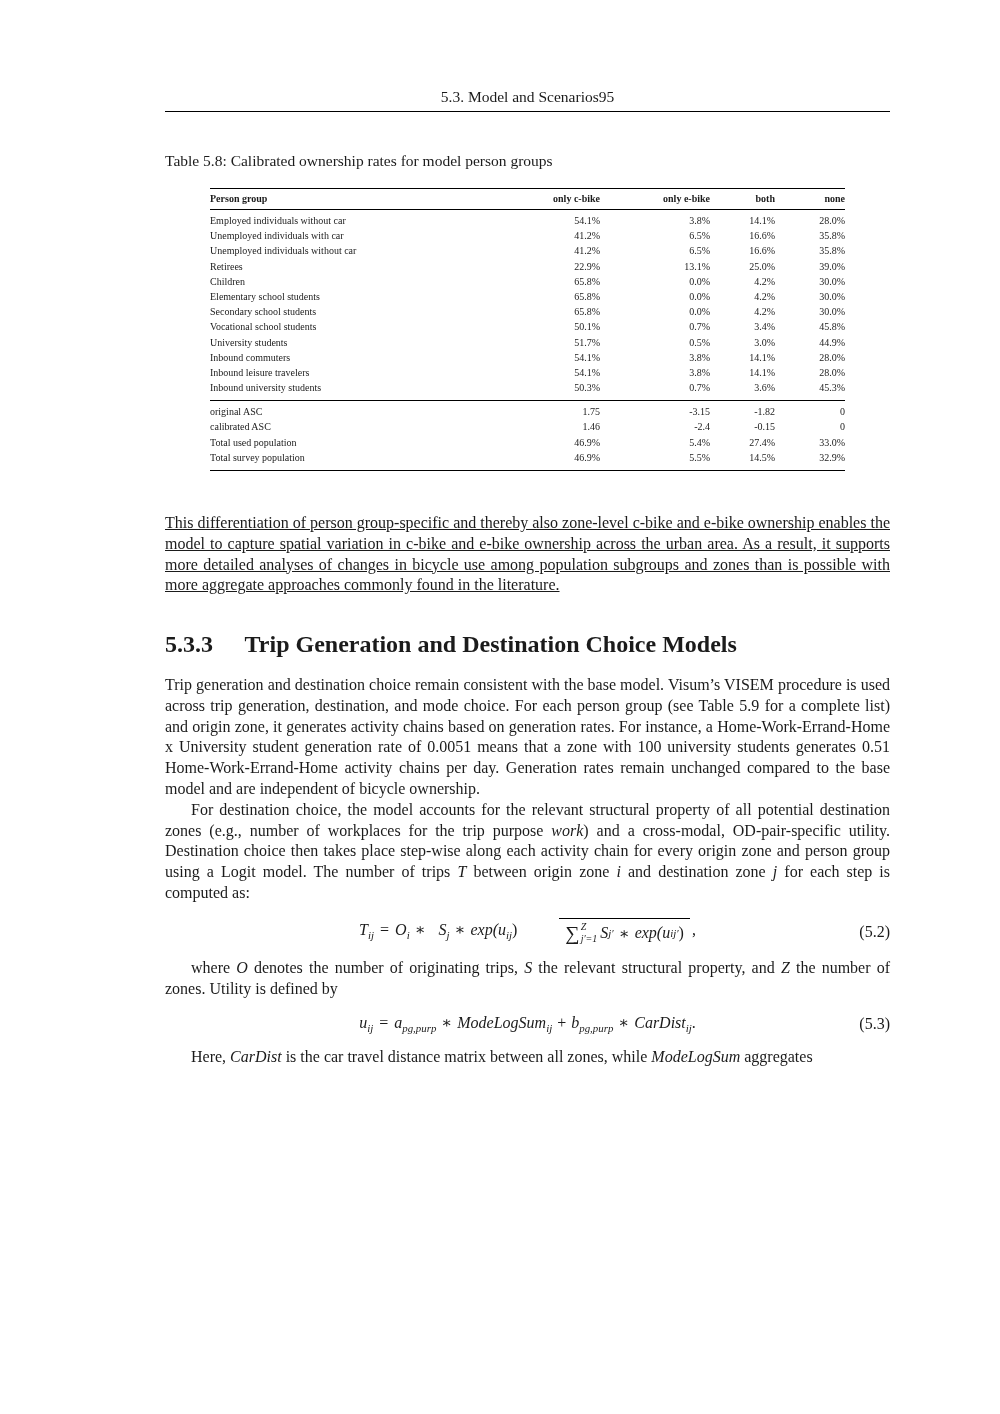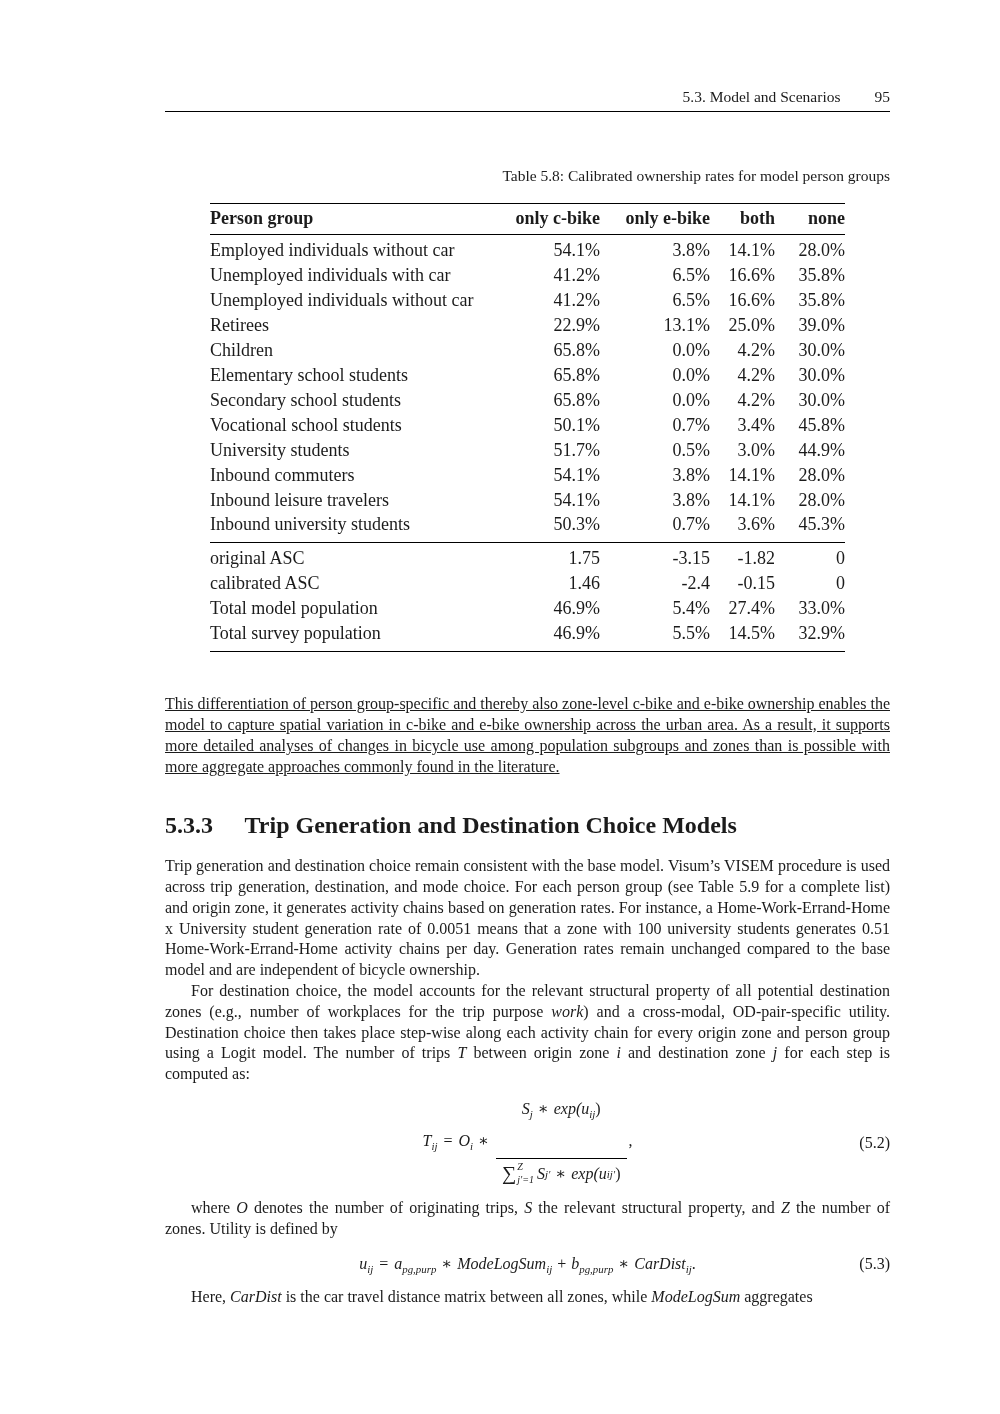--- a/index.html
+++ b/index.html
@@ -4,31 +4,30 @@
 <style>
   html, body { margin: 0; padding: 0; background: #ffffff; }
   .page {
     width: 1000px; height: 1414px; position: relative; background: #ffffff;
     font-family: "Liberation Serif", "DejaVu Serif", serif;
     color: #1b1b1b; overflow: hidden;
   }
   .content { position: absolute; left: 165px; top: 0; width: 725px; }
 
   .running-header {
-    display: flex; justify-content: flex-end; align-items: baseline;
+    display: flex; justify-content: center; align-items: baseline;
     margin-top: 88px; padding-bottom: 5px; border-bottom: 1px solid #000;
     font-size: 15.5px;
-    gap: 34px;
-  }
-
-  .caption { text-align: right; margin-top: 55px; font-size: 15.5px; }
+  }
+
+  .caption { text-align: left; margin-top: 40px; font-size: 15.5px; }
 
   table.data {
     margin: 18px auto 12px auto; border-collapse: collapse; width: 635px;
-    font-size: 18px; border-top: 1.5px solid #000; border-bottom: 1.5px solid #000;
+    font-size: 10px; border-top: 1.5px solid #000; border-bottom: 1.5px solid #000;
   }
   table.data thead th {
     font-weight: bold; padding: 4px 0 5px 0; border-bottom: 1px solid #000;
     text-align: right; vertical-align: bottom;
   }
   table.data thead th.l { text-align: left; }
   table.data td { padding: 1.5px 0; text-align: right; line-height: 1.22; }
   table.data td:first-child { text-align: left; }
   tbody.summary { border-top: 1px solid #000; }
   tbody.main tr:first-child td, tbody.summary tr:first-child td { padding-top: 5px; }
@@ -49,21 +48,21 @@
   .equation {
     position: relative; text-align: center; margin: 14px 0 12px 0;
     font-size: 16px;
   }
   .eq-number { position: absolute; right: 0; top: 50%; transform: translateY(-50%); }
   .mi { font-style: italic; }
   sub.mi, sub { font-size: 68%; }
   .op { margin: 0 5px; }
   .rel { margin: 0 6px; }
   .frac {
-    display: inline-flex; flex-direction: column; align-items: center;
+    display: inline-flex; flex-direction: row; align-items: center;
     vertical-align: middle; margin: 0 2px; gap: 36px;
   }
   .frac .num { padding: 0 6px 2px 6px; }
   .frac .den {
     border-top: 1px solid #000; padding: 2px 6px 0 6px;
     display: inline-flex; align-items: center; justify-content: center;
   }
   .sum-group { display: inline-flex; align-items: center; margin-right: 3px; }
   .sum-sym { font-size: 20px; font-style: normal; }
   .supsub {
@@ -196,21 +195,21 @@
             <td>0</td>
           </tr>
           <tr>
             <td>calibrated ASC</td>
             <td>1.46</td>
             <td>-2.4</td>
             <td>-0.15</td>
             <td>0</td>
           </tr>
           <tr>
-            <td>Total model population</td>
+            <td>Total used population</td>
             <td>46.9%</td>
             <td>5.4%</td>
             <td>27.4%</td>
             <td>33.0%</td>
           </tr>
           <tr>
             <td>Total survey population</td>
             <td>46.9%</td>
             <td>5.5%</td>
             <td>14.5%</td>

